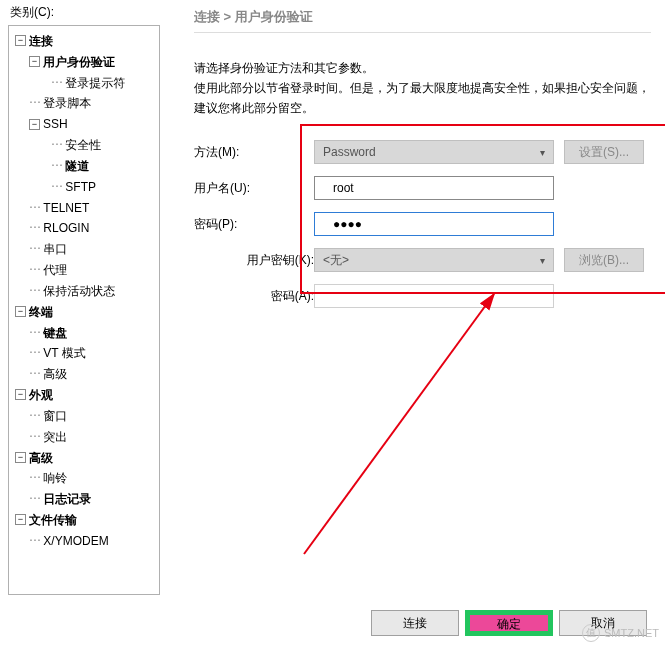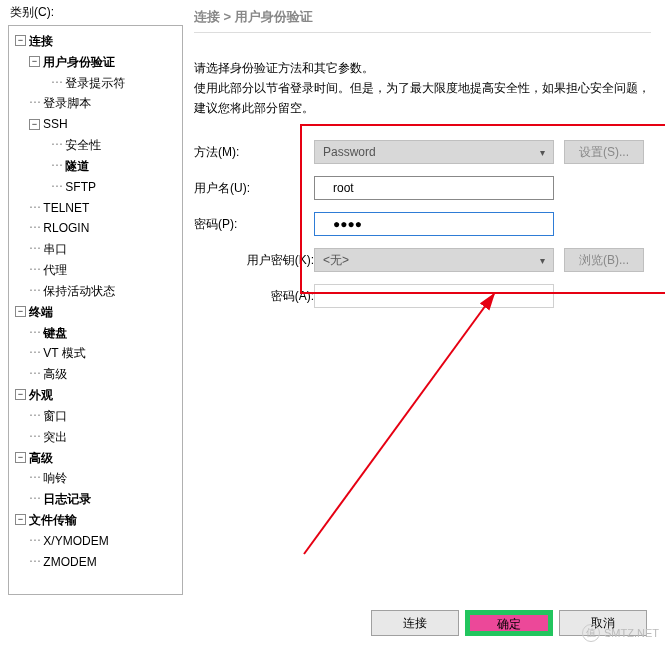--- a/index.html
+++ b/index.html
@@ -1,20 +1,20 @@
 <!DOCTYPE html>
 <html><head>
 <meta charset="utf-8">
 <style>
   * { box-sizing: border-box; font-family: "Microsoft YaHei", "SimSun", Arial, sans-serif; }
   body { margin: 0; background: #fff; width: 665px; height: 648px; position: relative; overflow: hidden; }
   .container { display: flex; padding: 4px 8px 0 8px; height: 595px; }
   .left-col { width: 168px; }
   .cat-label { font-size: 12px; color: #000; margin: 0 0 4px 2px; }
-  .tree-box { border: 1px solid #b0b0b0; width: 175px; height: 570px; overflow: auto; padding: 4px 2px; }
+  .tree-box { border: 1px solid #b0b0b0; width: 152px; height: 570px; overflow: auto; padding: 4px 2px; }
   .tree { font-size: 12px; line-height: 20px; }
   .node { white-space: nowrap; }
   .toggle { display: inline-block; width: 11px; height: 11px; border: 1px solid #888; font-size: 9px; line-height: 9px; text-align: center; margin-right: 3px; vertical-align: middle; background: #fff; cursor: pointer; }
   .dots { color: #888; letter-spacing: -1px; }
   .label { vertical-align: middle; }
   .bold { font-weight: bold; }
   .l0 { padding-left: 4px; }
   .l1 { padding-left: 18px; }
   .l2 { padding-left: 40px; }
   .right-col { flex: 1; padding: 4px 6px 0 18px; position: relative; }
@@ -66,21 +66,20 @@
         <div class="node l1"><span class="dots">⋯</span> <span class="label">VT 模式</span></div>
         <div class="node l1"><span class="dots">⋯</span> <span class="label">高级</span></div>
         <div class="node l0"><span class="toggle">−</span><span class="label bold">外观</span></div>
         <div class="node l1"><span class="dots">⋯</span> <span class="label">窗口</span></div>
         <div class="node l1"><span class="dots">⋯</span> <span class="label">突出</span></div>
         <div class="node l0"><span class="toggle">−</span><span class="label bold">高级</span></div>
         <div class="node l1"><span class="dots">⋯</span> <span class="label">响铃</span></div>
         <div class="node l1"><span class="dots">⋯</span> <span class="label bold">日志记录</span></div>
         <div class="node l0"><span class="toggle">−</span><span class="label bold">文件传输</span></div>
         <div class="node l1"><span class="dots">⋯</span> <span class="label">X/YMODEM</span></div>
-        <div class="node l1"><span class="dots">⋯</span> <span class="label">ZMODEM</span></div>
       </div>
     </div>
   </div>
 
   <div class="right-col">
     <div class="breadcrumb">连接 &gt; 用户身份验证</div>
     <div class="hr"></div>
     <div class="desc">
       <div>请选择身份验证方法和其它参数。</div>
       <div>使用此部分以节省登录时间。但是，为了最大限度地提高安全性，如果担心安全问题，建议您将此部分留空。</div>

